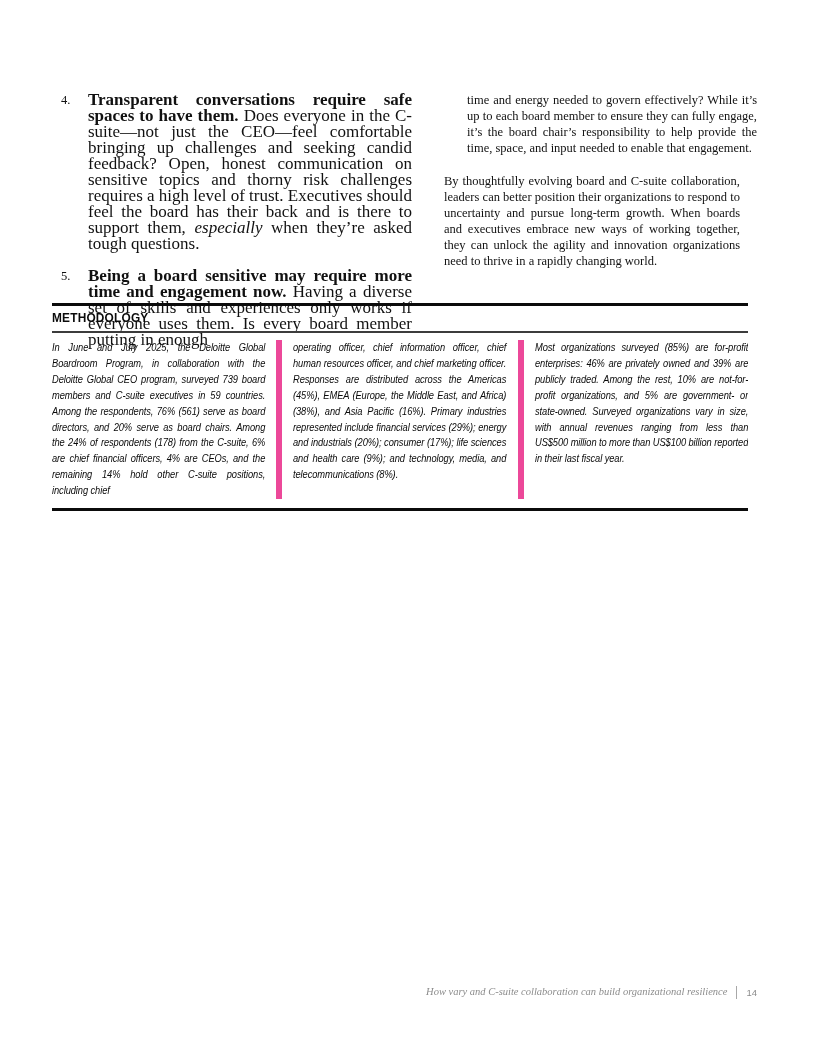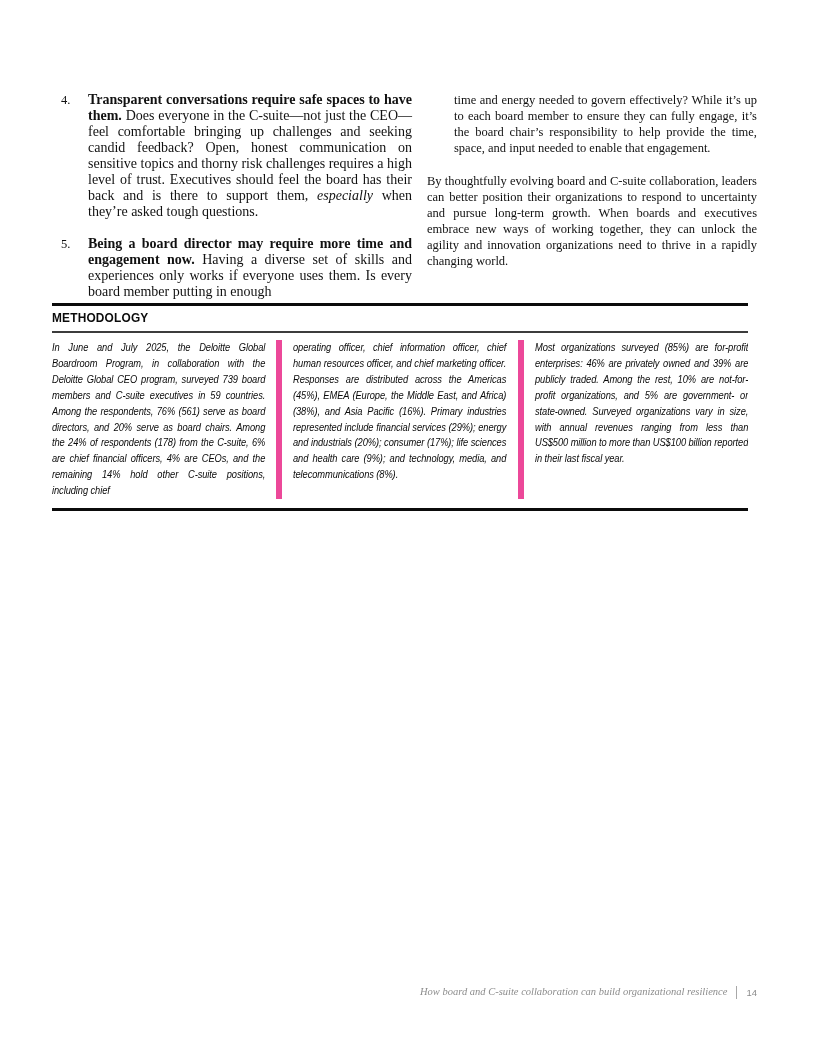--- a/index.html
+++ b/index.html
@@ -23,32 +23,32 @@
   .col-right { width: 330px; }
 
   .list-item { display: flex; margin-bottom: 16px; }
   .list-item:last-child { margin-bottom: 0; }
   .num {
     flex: none; width: 27px;
     font-size: 12.5px; line-height: 16px;
   }
   .item-text {
     flex: 1;
-    font-size: 14px; line-height: 16px;
+    font-size: 17px; line-height: 16px;
     text-align: justify;
   }
   .lead { font-weight: bold; }
   .ital { font-style: italic; }
 
   .para {
-    margin: 0;
+    margin: 17px;
     font-size: 12.5px; line-height: 16px;
     text-align: justify;
   }
-  .continuation { margin: 0 0 17px 27px; }
+  .continuation { margin: 0 0 17px 40px; }
 
   
   .methodology {
     position: absolute;
     left: 52px; top: 303px; width: 696px;
   }
   .rule-thick { height: 3px; background: #0b0b0b; }
   .m-title {
     margin: 5px 0 5px 0;
     font-family: "Liberation Sans", sans-serif;
@@ -103,21 +103,21 @@
       <div class="list-item">
         <div class="num">4.</div>
         <div class="item-text">
           <span class="lead">Transparent conversations require safe spaces to have them.</span><span> Does everyone in the C-suite—not just the CEO—feel comfortable bringing up challenges and seeking candid feedback? Open, honest communication on sensitive topics and thorny risk challenges requires a high level of trust. Executives should feel the board has their back and is there to support them, </span><span class="ital">especially</span><span> when they’re asked tough questions.</span>
         </div>
       </div>
 
       <div class="list-item">
         <div class="num">5.</div>
         <div class="item-text">
-          <span class="lead">Being a board director may require more time and engagement now.</span><span> Having a diverse set of skills and experiences only works if everyone uses them. Is every board member putting in enough</span>
+          <span class="lead">Being a board sensitive may require more time and engagement now.</span><span> Having a diverse set of skills and experiences only works if everyone uses them. Is every board member putting in enough</span>
         </div>
       </div>
 
     </div>
 
     <div class="col-right">
       <p class="para continuation">time and energy needed to govern effectively? While it’s up to each board member to ensure they can fully engage, it’s the board chair’s responsibility to help provide the time, space, and input needed to enable that engagement.</p>
       <p class="para">By thoughtfully evolving board and C-suite collaboration, leaders can better position their organizations to respond to uncertainty and pursue long-term growth. When boards and executives embrace new ways of working together, they can unlock the agility and innovation organizations need to thrive in a rapidly changing world.</p>
     </div>
 
@@ -135,18 +135,18 @@
         <div class="condensed">operating officer, chief information officer, chief human resources officer, and chief marketing officer. Responses are distributed across the Americas (45%), EMEA (Europe, the Middle East, and Africa) (38%), and Asia Pacific (16%). Primary industries represented include financial services (29%); energy and industrials (20%); consumer (17%); life sciences and health care (9%); and technology, media, and telecommunications (8%).</div>
       </div>
       <div class="m-col">
         <div class="condensed">Most organizations surveyed (85%) are for-profit enterprises: 46% are privately owned and 39% are publicly traded. Among the rest, 10% are not-for-profit organizations, and 5% are government- or state-owned. Surveyed organizations vary in size, with annual revenues ranging from less than US$500 million to more than US$100 billion reported in their last fiscal year.</div>
       </div>
     </div>
     <div class="rule-thick"></div>
   </div>
 
   <div class="footer">
-    <span class="footer-title">How board and C-suite collaboration can build organizational resilience</span>
+    <span class="footer-title">How vary and C-suite collaboration can build organizational resilience</span>
     <span class="footer-sep"></span>
     <span class="footer-page">14</span>
   </div>
 
 </div>
 
 </body></html>

